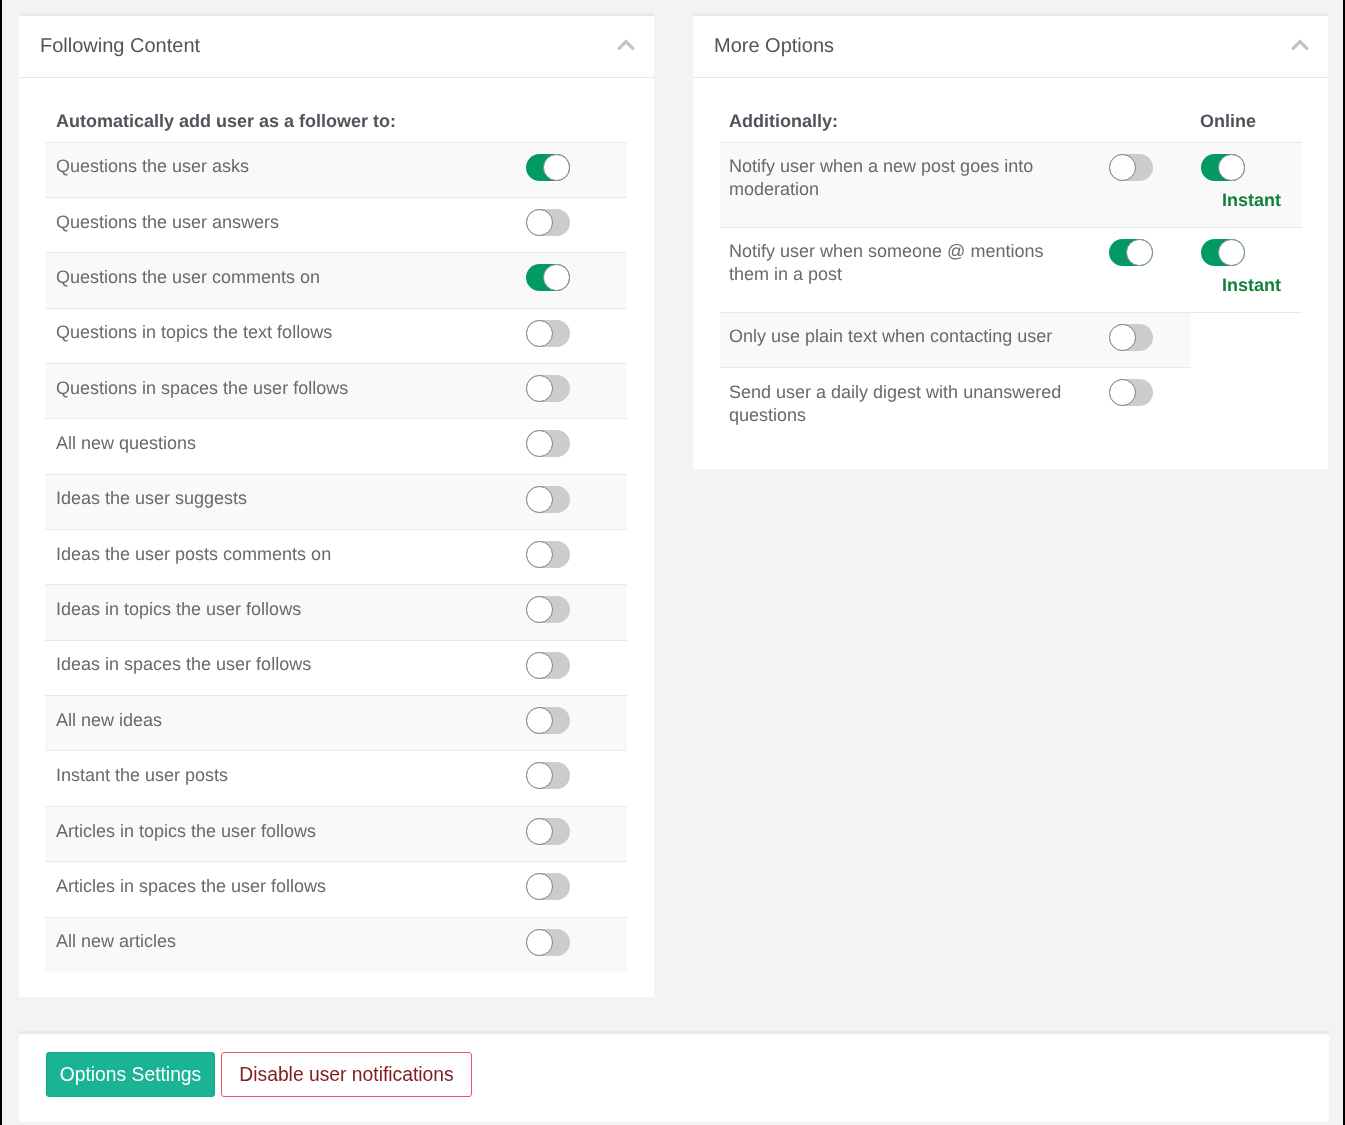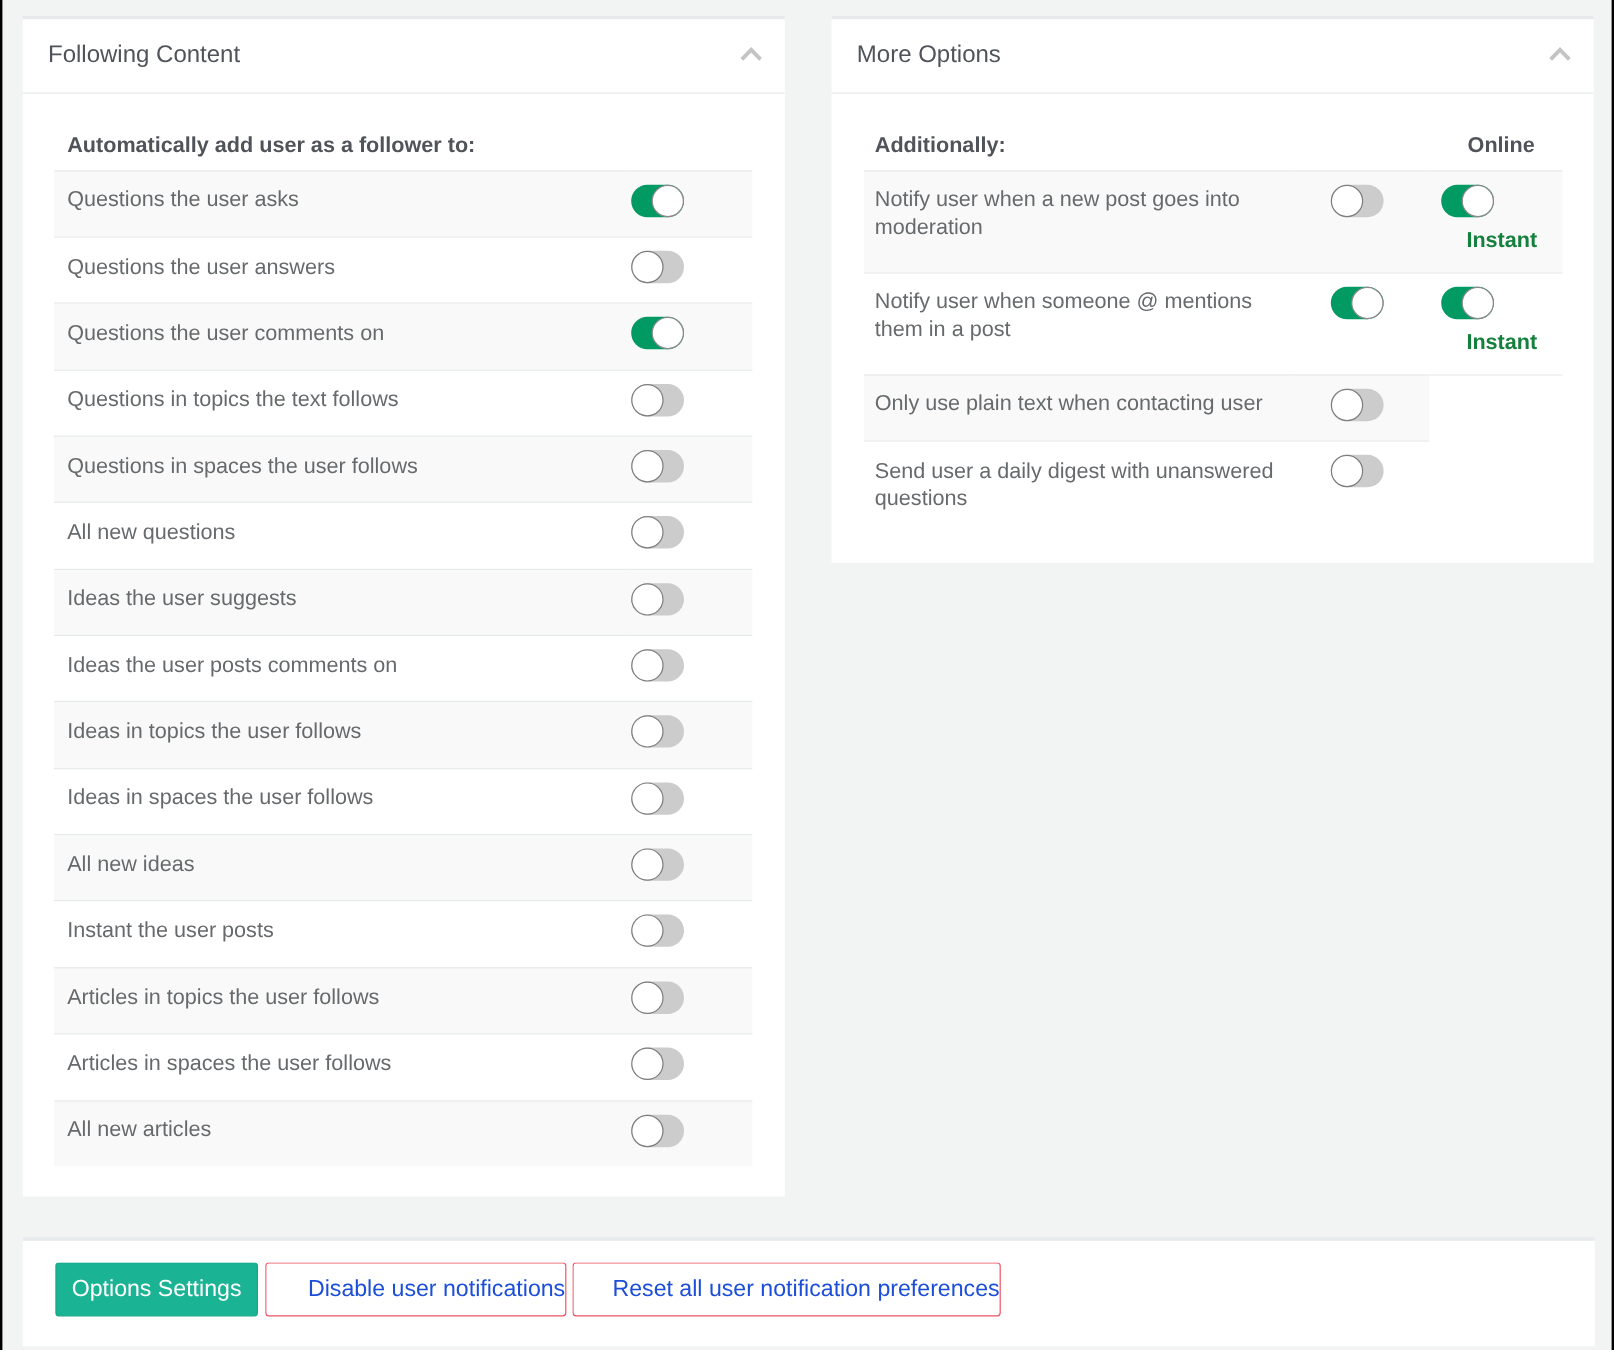--- a/index.html
+++ b/index.html
@@ -16,21 +16,21 @@
   .panel-title{position:absolute;left:21px;top:15px;font-size:20px;color:#50545a;
                line-height:30px;white-space:nowrap;will-change:transform;}
   .chev{position:absolute;right:8px;top:22px;width:40px;height:26px;}
 
   .tbl{position:absolute;left:26px;top:63px;border-collapse:collapse;will-change:transform;}
   #right-table{left:27px;}
   #right-table .row-cell{padding-left:9px;}
   #right-table .hdr-cell{padding-left:9px;}
   .hdr-cell{font-weight:bold;color:#50545a;font-size:18px;padding:0 0 10px 11px;height:63px;
             text-align:left;vertical-align:bottom;white-space:nowrap;}
-  .hdr-cell.ctr{text-align:center;padding-left:11px;}
+  .hdr-cell.ctr{text-align:left;padding-left:11px;}
   .row-cell{border-top:1px solid #e7eaec;border-bottom:1px solid #e7eaec;
             font-size:18px;color:#676a6c;padding:12.7px 0 18.48px 11px;vertical-align:top;
             line-height:23.2px;}
   .row-cell.tgcell{padding:11px 0 0 0;text-align:left;vertical-align:top;}
   #right-table .tgcell{padding-left:33px;}
   .row-cell.onlinecell{padding:11px 0 0 11px;text-align:left;vertical-align:top;}
   #right-table .onlinecell{padding-left:10px;}
   tr.striped .row-cell{background:#f9f9f9;}
   .row-cell.blank{border:none;background:#fff !important;}
   .tbl tr:last-child .row-cell{border-bottom:none;}
@@ -44,21 +44,21 @@
   .tg-off .knob{left:0;border-color:#7d7d7d;}
 
   .instant{font-weight:bold;font-size:18px;color:#15803d;line-height:23px;margin-top:8px;
            text-align:center;padding-bottom:15px;}
 
   .btnbar{position:absolute;background:#fff;border-top:3px solid #e7eaec;}
   .btn{position:absolute;display:block;border-radius:3px;font-size:19.3px;padding:0;
        font-family:"Liberation Sans",sans-serif;text-align:center;white-space:nowrap;
        line-height:41px;cursor:pointer;will-change:transform;}
   .btn-primary{background:#1ab394;border:1px solid #18a689;color:#fff;}
-  .btn-danger{background:#fff;border:1px solid #ed5565;color:#1d4ed8;text-align:right;}
+  .btn-danger{background:#fff;border:1px solid #ed5565;color:#7f1d1d;}
 </style>
 </head>
 <body>
 
 <div class="page">
   <div class="edge edge-l"></div>
   <div class="edge edge-r"></div>
 
   <div class="panel" id="left-panel" style="left:19px;top:13px;width:635px;height:984px;">
     <div class="panel-head">
@@ -270,15 +270,14 @@
             </td>
             <td class="row-cell blank"></td>
           </tr>
         </tbody>
       </table>
   </div>
 
   <div class="btnbar" style="left:19px;top:1031px;width:1310px;height:91px;">
     <button class="btn btn-primary" style="left:27px;top:18px;width:169px;height:45px;">Options Settings</button>
     <button class="btn btn-danger" style="left:202px;top:18px;width:251px;height:45px;">Disable user notifications</button>
-    <button class="btn btn-danger" style="left:458px;top:18px;width:357px;height:45px;">Reset all user notification preferences</button>
   </div>
 </div>
 
 </body></html>

